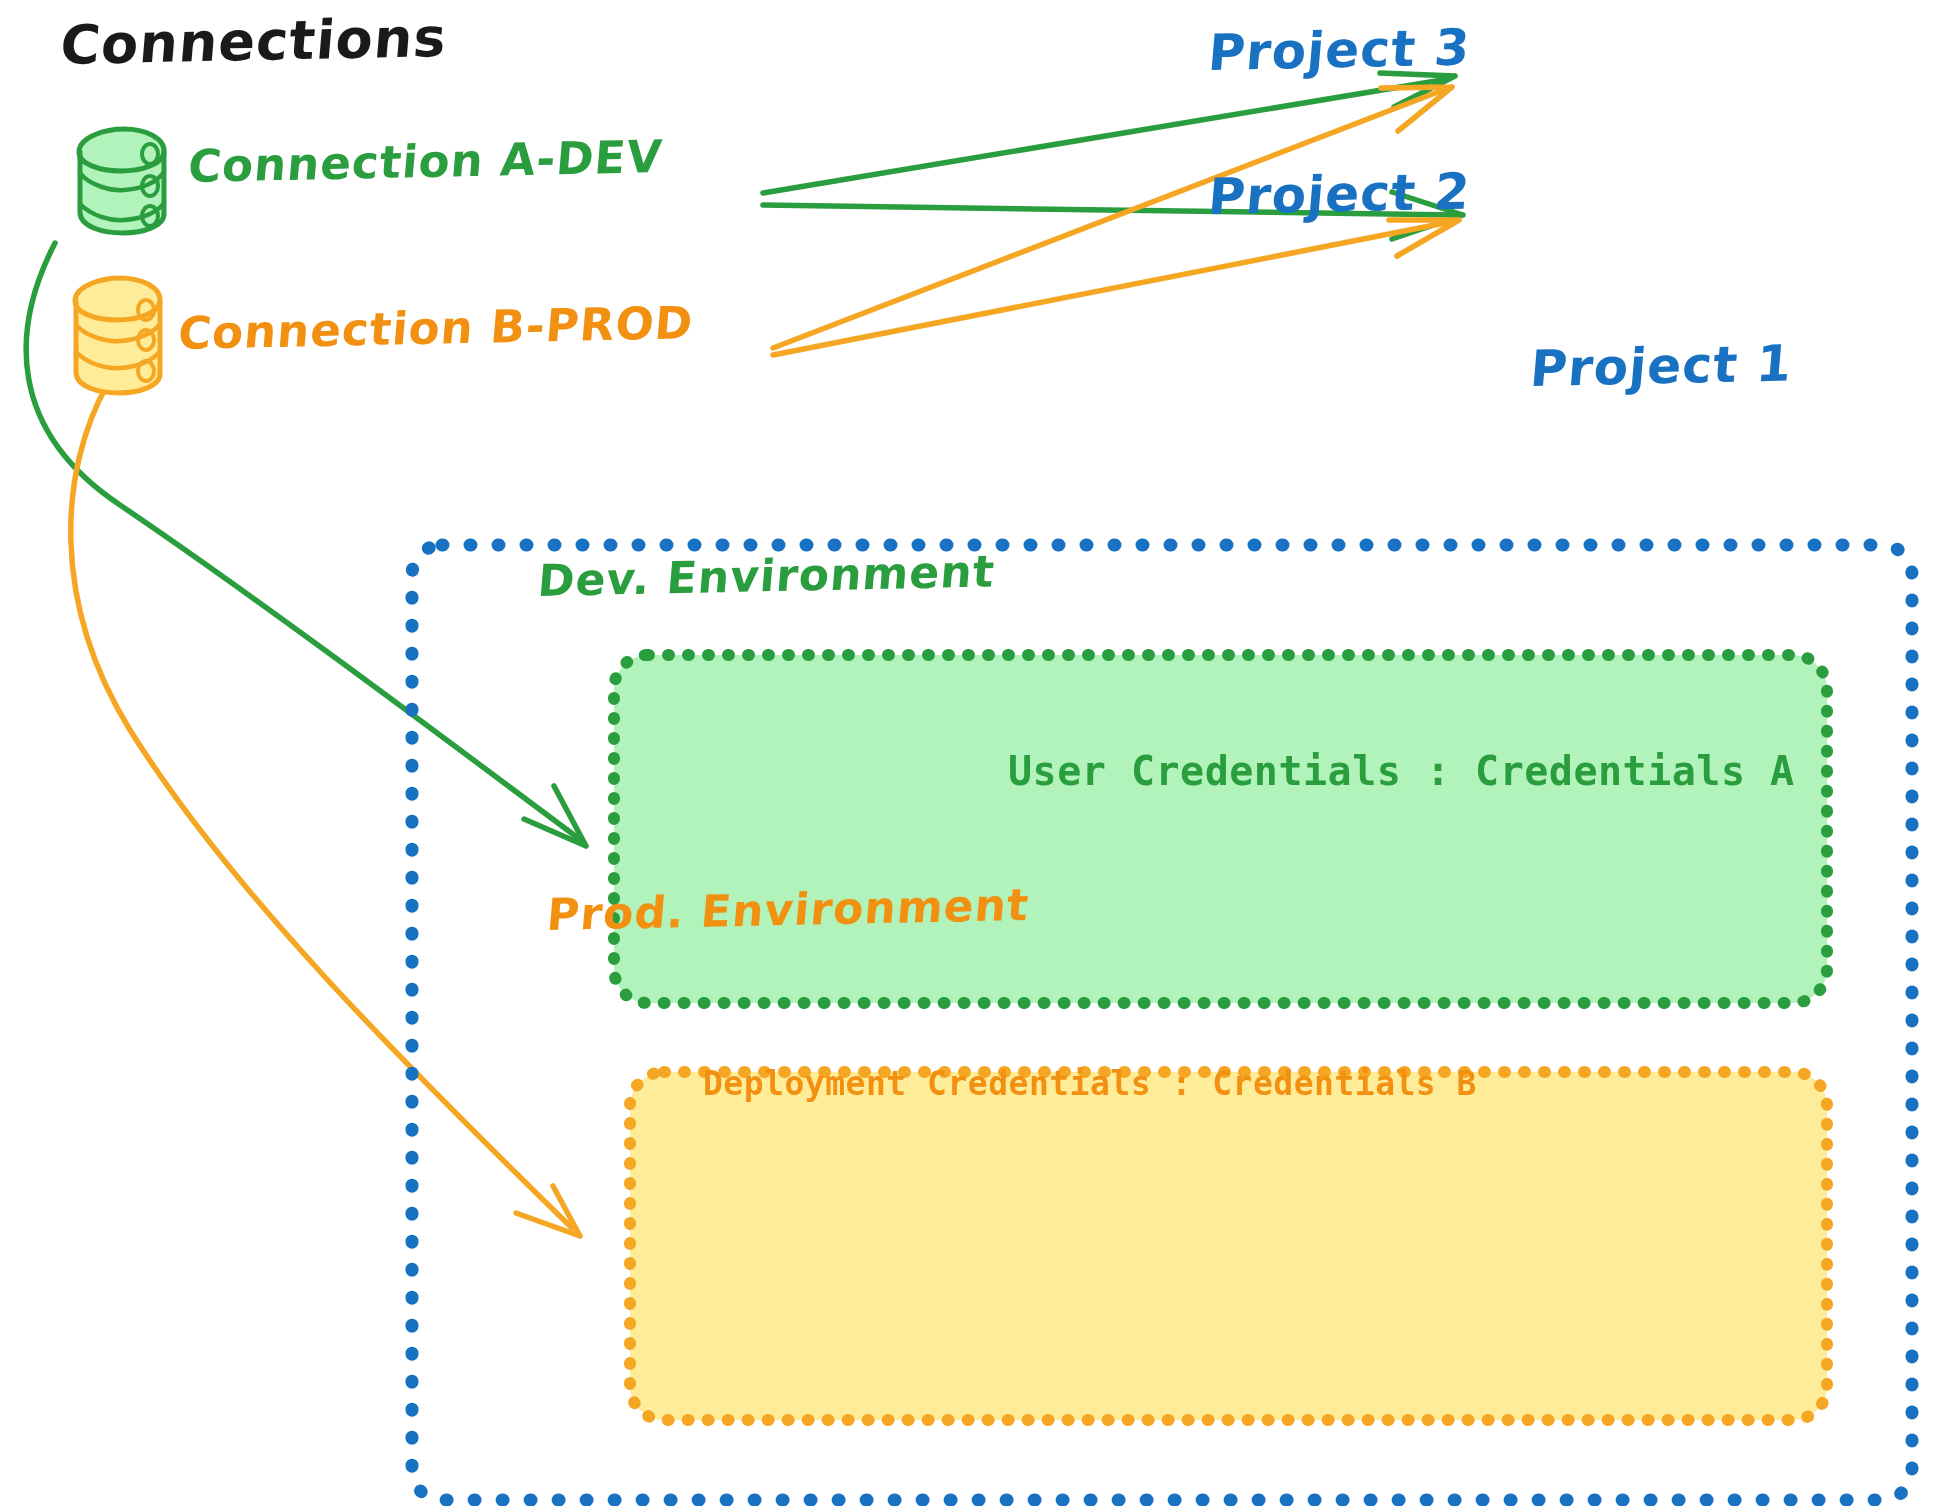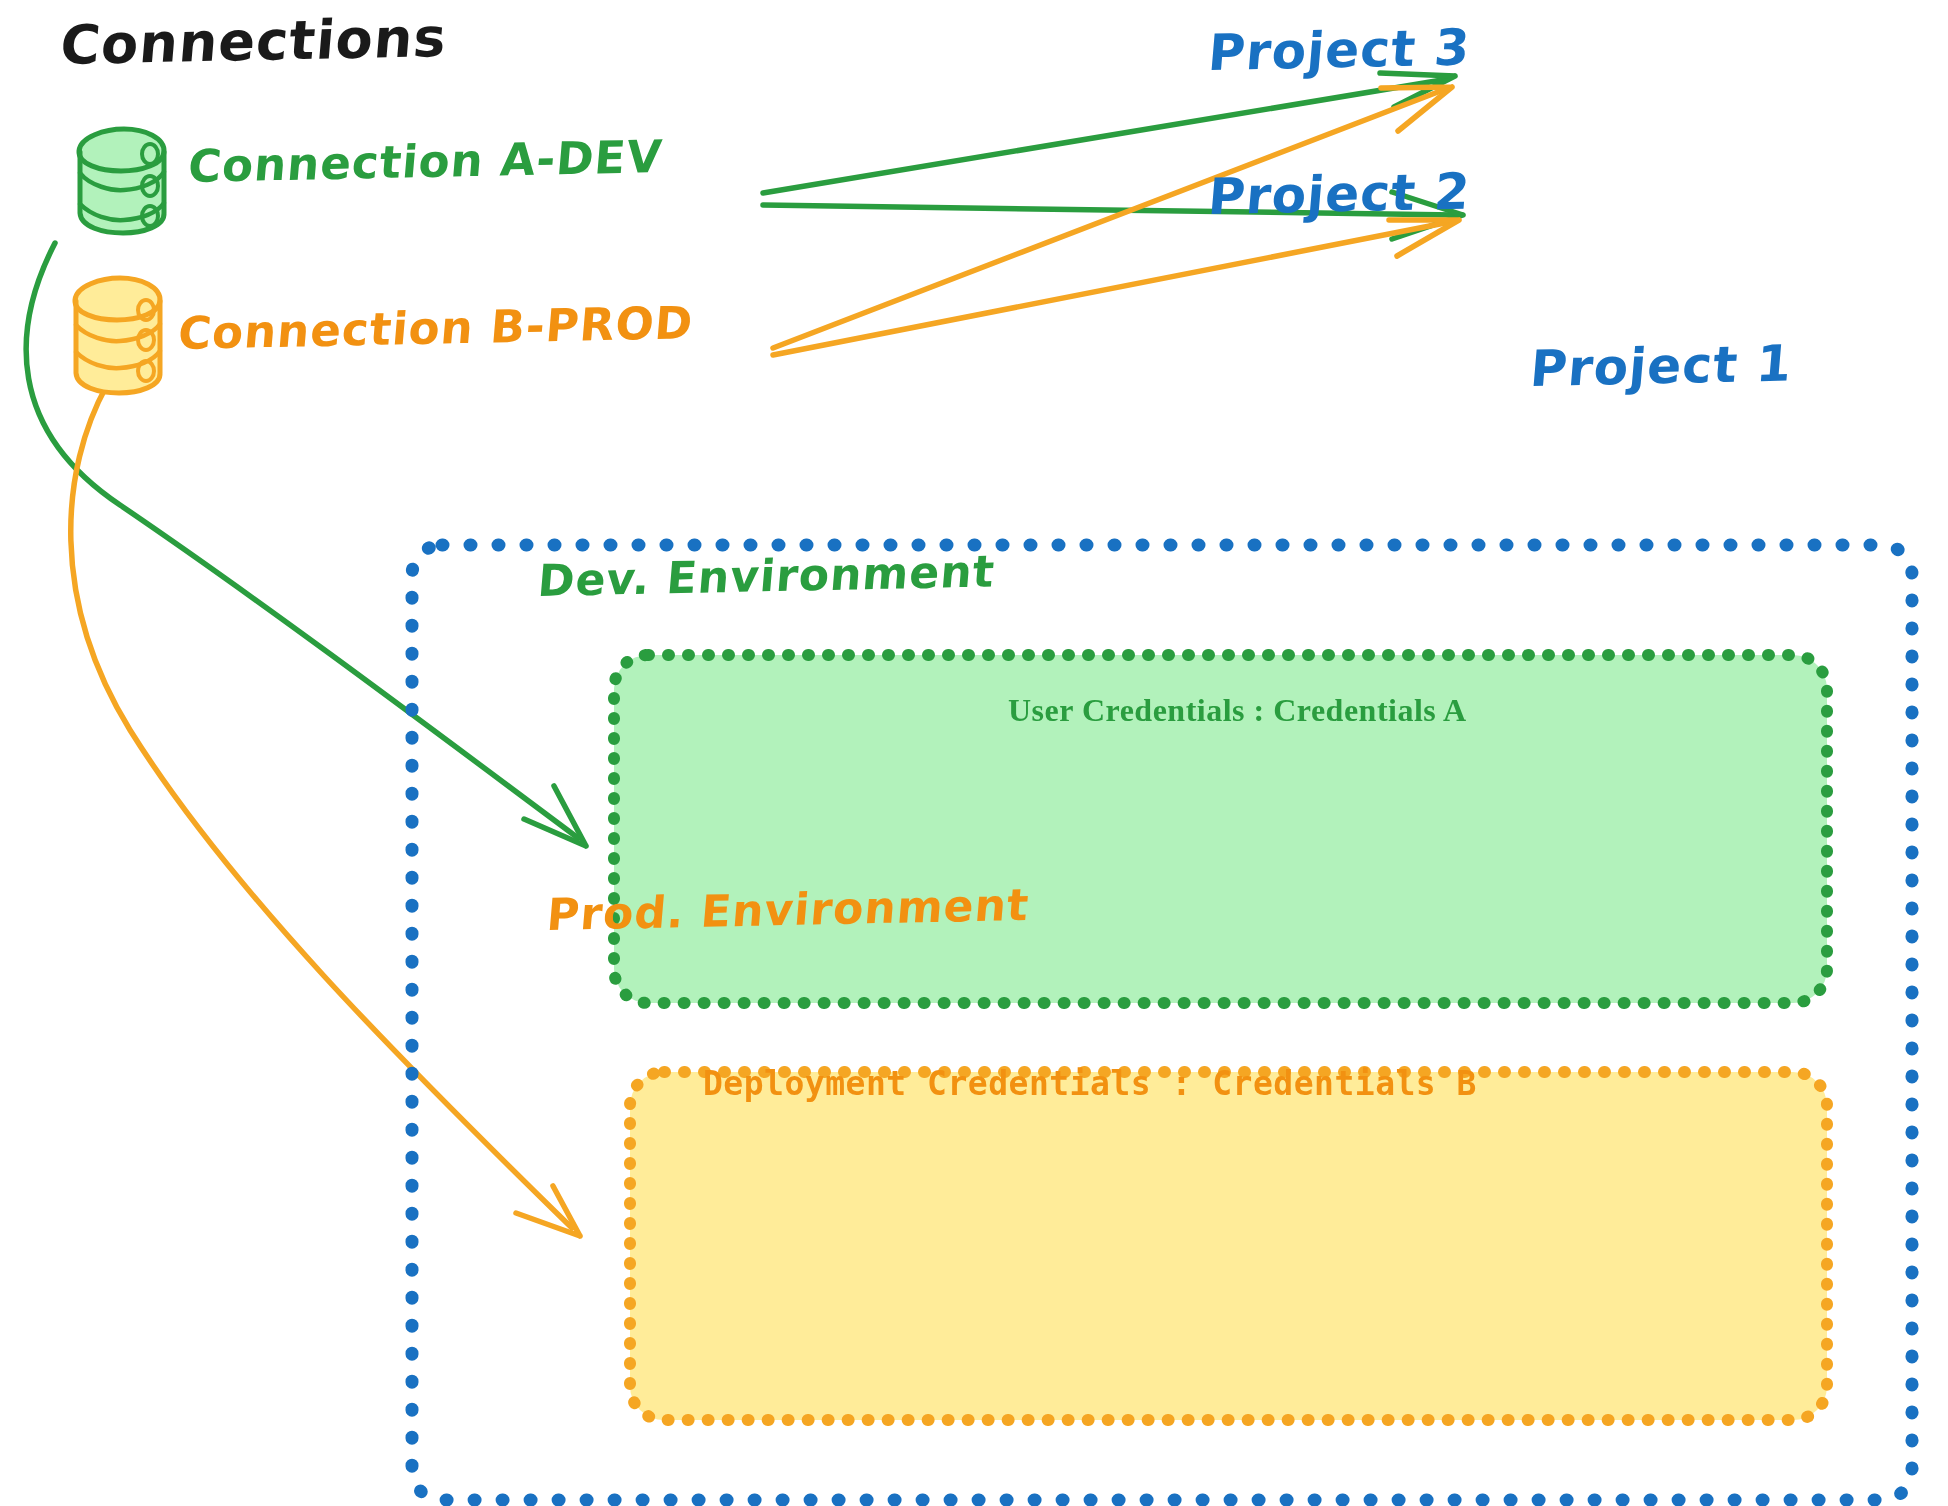--- a/index.html
+++ b/index.html
@@ -87,24 +87,23 @@
     color: #2a9d3f;
   }
   #label-prod-env {
     left: 545px;
     top: 889px;
     font-size: 44px;
     color: #f29111;
   }
   #label-dev-cred {
     left: 1008px;
-    top: 692px;
-    font-size: 32px;
+    top: 748px;
+    font-size: 40px;
     color: #2a9d3f;
-    font-family: Liberation Serif, serif;
   }
   #label-prod-cred {
     left: 703px;
     top: 1064px;
     font-size: 33px;
     color: #f29111;
   }
 </style>
 </head>
 <body>

